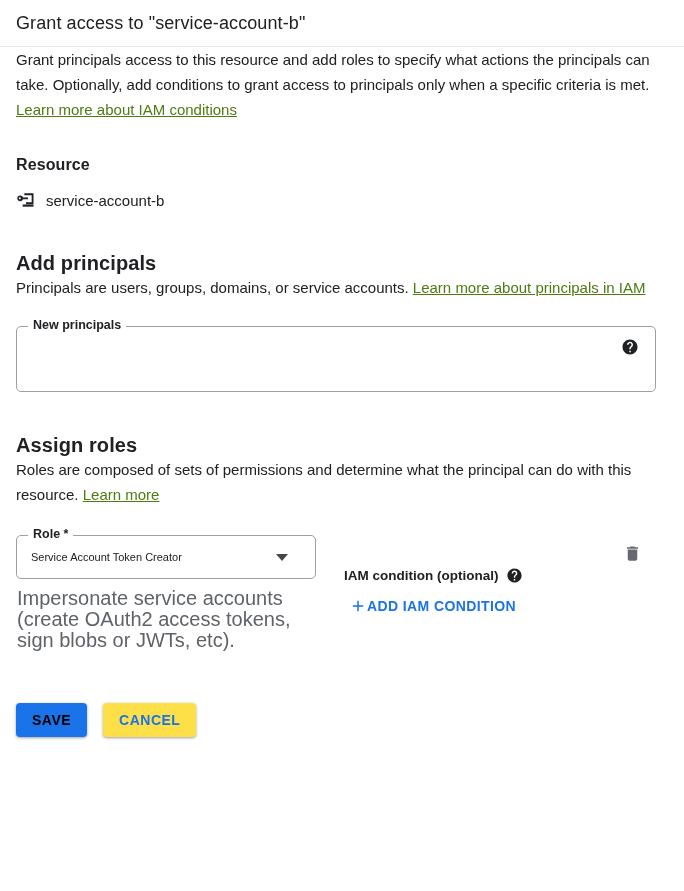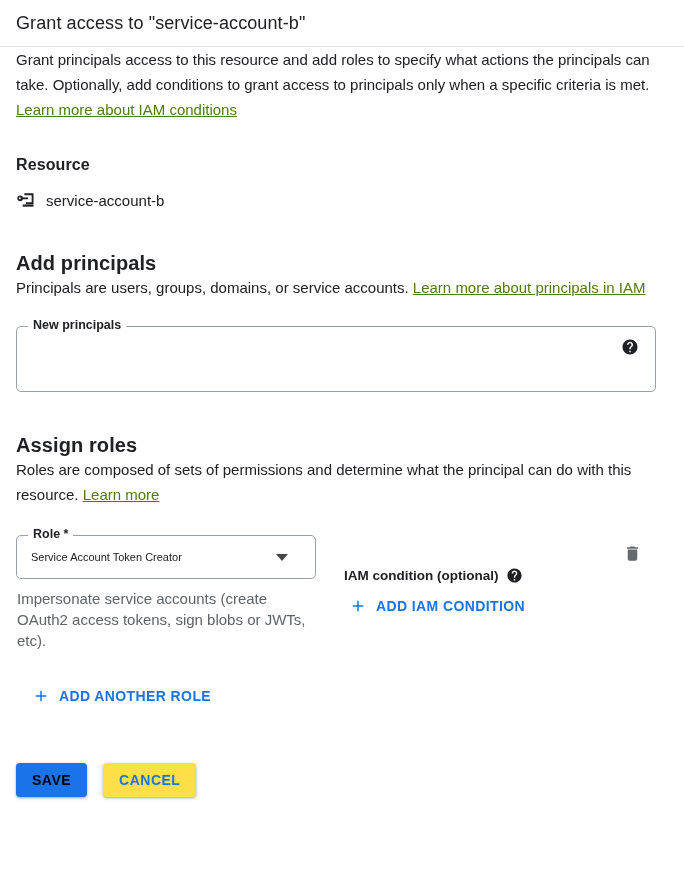--- a/index.html
+++ b/index.html
@@ -120,35 +120,34 @@
   }
   .role-value { flex: 1; font-size: 11px; color: #202124; }
   .dropdown-arrow {
     width: 0; height: 0;
     border-left: 6px solid transparent;
     border-right: 6px solid transparent;
     border-top: 7px solid #444746;
   }
   .helper {
     margin: 9px 0 0 1px;
-    font-size: 15px;
+    font-size: 20px;
     line-height: 21px;
     color: #5f6368;
     max-width: 292px;
   }
 
   .cond-col { margin-left: 28px; }
   .cond-label-row { display: flex; align-items: center; gap: 8px; margin-top: 32px; }
   .cond-label { font-size: 13.5px; font-weight: 700; color: #202124; }
   .cond-help { width: 17px; height: 17px; display: inline-flex; cursor: pointer; background: none; border: none; padding: 0; }
 
   .text-button {
     display: inline-flex;
     align-items: center;
-    gap: 9px;
     background: none;
     border: none;
     color: #1a73e8;
     font-family: "Liberation Sans", sans-serif;
     font-size: 14px;
     font-weight: 700;
     letter-spacing: 0.4px;
     cursor: pointer;
     padding: 6px 8px;
     border-radius: 4px;
@@ -268,28 +267,20 @@
       </div>
 
       <button class="icon-button">
         <svg viewBox="0 0 24 24" width="19" height="19" fill="#646a70" aria-hidden="true">
           <path d="M6 19c0 1.1.9 2 2 2h8c1.1 0 2-.9 2-2V7H6v12zM19 4h-3.5l-1-1h-5l-1 1H5v2h14V4z"></path>
         </svg>
       </button>
 
     </div>
 
-    <button class="text-button add-role-btn">
-      <span class="plus-glyph">
-        <svg viewBox="0 0 24 24" width="18" height="18" fill="#1a73e8" aria-hidden="true">
-          <path d="M19 13h-6v6h-2v-6H5v-2h6V5h2v6h6v2z"></path>
-        </svg>
-      </span>
-      <span>ADD ANOTHER ROLE</span>
-    </button>
 
     <div class="actions">
       <button class="btn btn-primary">SAVE</button>
       <button class="btn btn-secondary">CANCEL</button>
     </div>
 
   </div>
 </div>
 
 </body></html>

